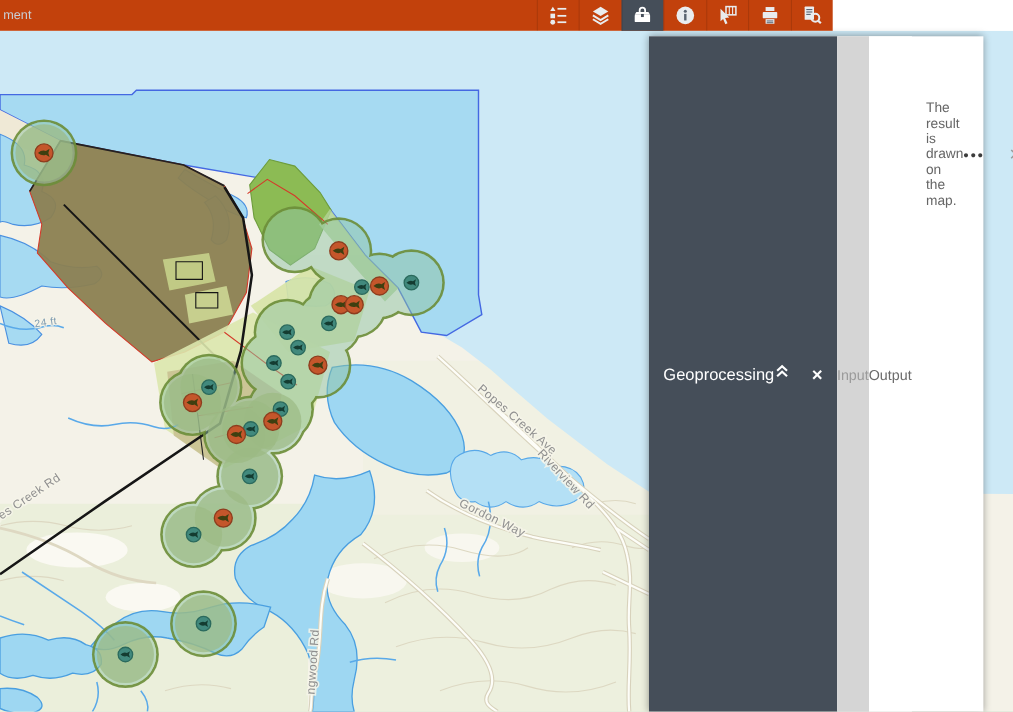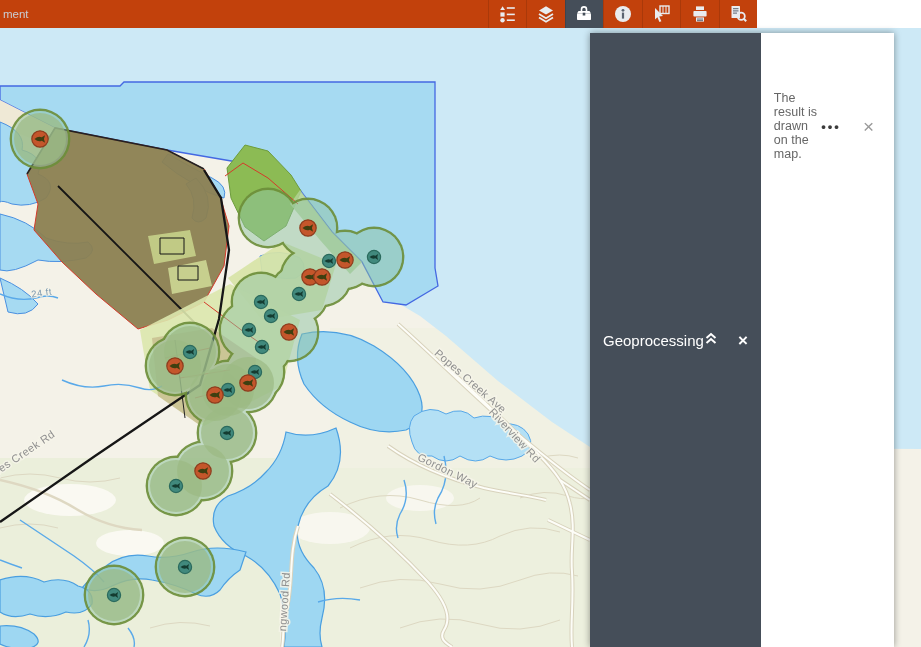--- a/index.html
+++ b/index.html
@@ -456,20 +456,24 @@
           <svg width="14" height="13" viewBox="0 0 14 13" fill="none" stroke="#ffffff" stroke-width="2">
             <polyline points="2.5,6 7,2 11.5,6"></polyline>
               <polyline points="2.5,11 7,7 11.5,11"></polyline>
           </svg>
         </span>
       </span>
       <span class="panel-close">×</span>
     </div>
   </div>
 
+  <div class="tabs">
+    <div class="tab tab-input">Input</div>
+    <div class="tab tab-output">Output</div>
+  </div>
 
   <div class="panel-body">
     <div class="result-row">
       <span class="result-status">The result is drawn on the map.</span>
       <span class="more-btn">•••</span>
       <span class="result-close">×</span>
     </div>
   </div>
 </div>
 

